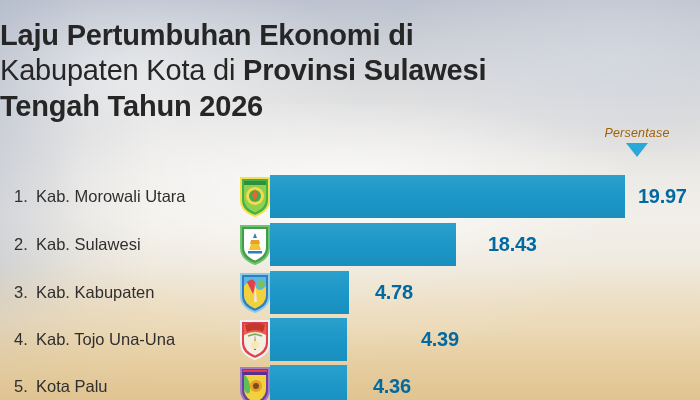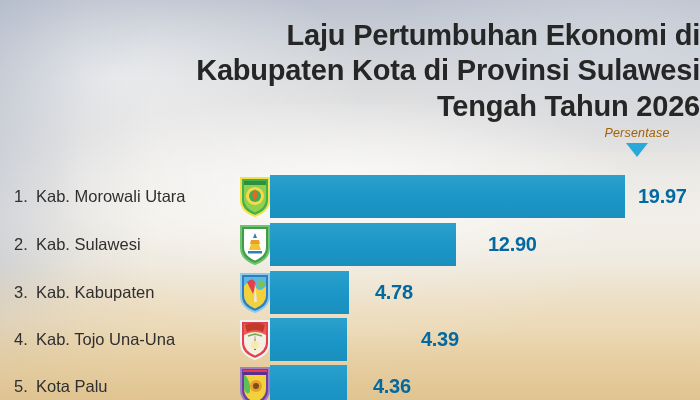--- a/index.html
+++ b/index.html
@@ -93,32 +93,32 @@
     inset: 0;
     background: radial-gradient(ellipse at 50% 42%, rgba(255,255,255,0.25) 0%, rgba(255,255,255,0) 62%);
   }
 
   
   .title-block {
     position: absolute;
     left: 0;
     top: 18px;
     width: 700px;
-    text-align: right;
+    text-align: left;
     color: #262626;
     line-height: 1.22;
     z-index: 5;
   }
   .title-line {
     font-size: 29px;
     letter-spacing: -0.2px;
     white-space: nowrap;
   }
   .title-line.bold { font-weight: 700; }
-  .t-reg { font-weight: 700; margin-left: 8px; }
+  .t-reg { font-weight: 400; }
   .t-bold { font-weight: 700; }
 
   
   .legend {
     position: absolute;
     right: 8px;
     top: 126px;
     width: 110px;
     text-align: center;
     z-index: 6;
@@ -251,21 +251,21 @@
       <div class="row-logo" style="left:239px;">
         <svg viewBox="0 0 32 41" width="32" height="41">
           <path d="M2 2 H30 V24 Q30 35 16 40 Q2 35 2 24 Z" fill="#3f9e46" stroke="#6ec36f" stroke-width="2"></path>
           <path d="M5 5 H27 V23 Q27 32 16 36.5 Q5 32 5 23 Z" fill="#ffffff"></path>
           <path d="M10 26 H22 L20 20 H12 Z" fill="#f2c430"></path>
           <path d="M11 20 H21 L20 16 H12 Z" fill="#e8a02b"></path>
           <path d="M16 9 L18 14 H14 Z" fill="#2f7fbf"></path>
           <rect x="9" y="27" width="14" height="2.5" fill="#2f7fbf"></rect>
         </svg>
       </div>
-      <div class="row-value" style="left:488px;">12.90</div>
+      <div class="row-value" style="left:488px;">18.43</div>
     </div>
 
     <div class="row" style="top:101px;">
       <div class="row-name">
         <span class="row-rank">3.</span>
           <span>Kab. Kabupaten</span>
       </div>
       <div class="row-bar" style="left:270px; width:79px;"></div>
       <div class="row-logo" style="left:239px;">
         <svg viewBox="0 0 32 41" width="32" height="41">

